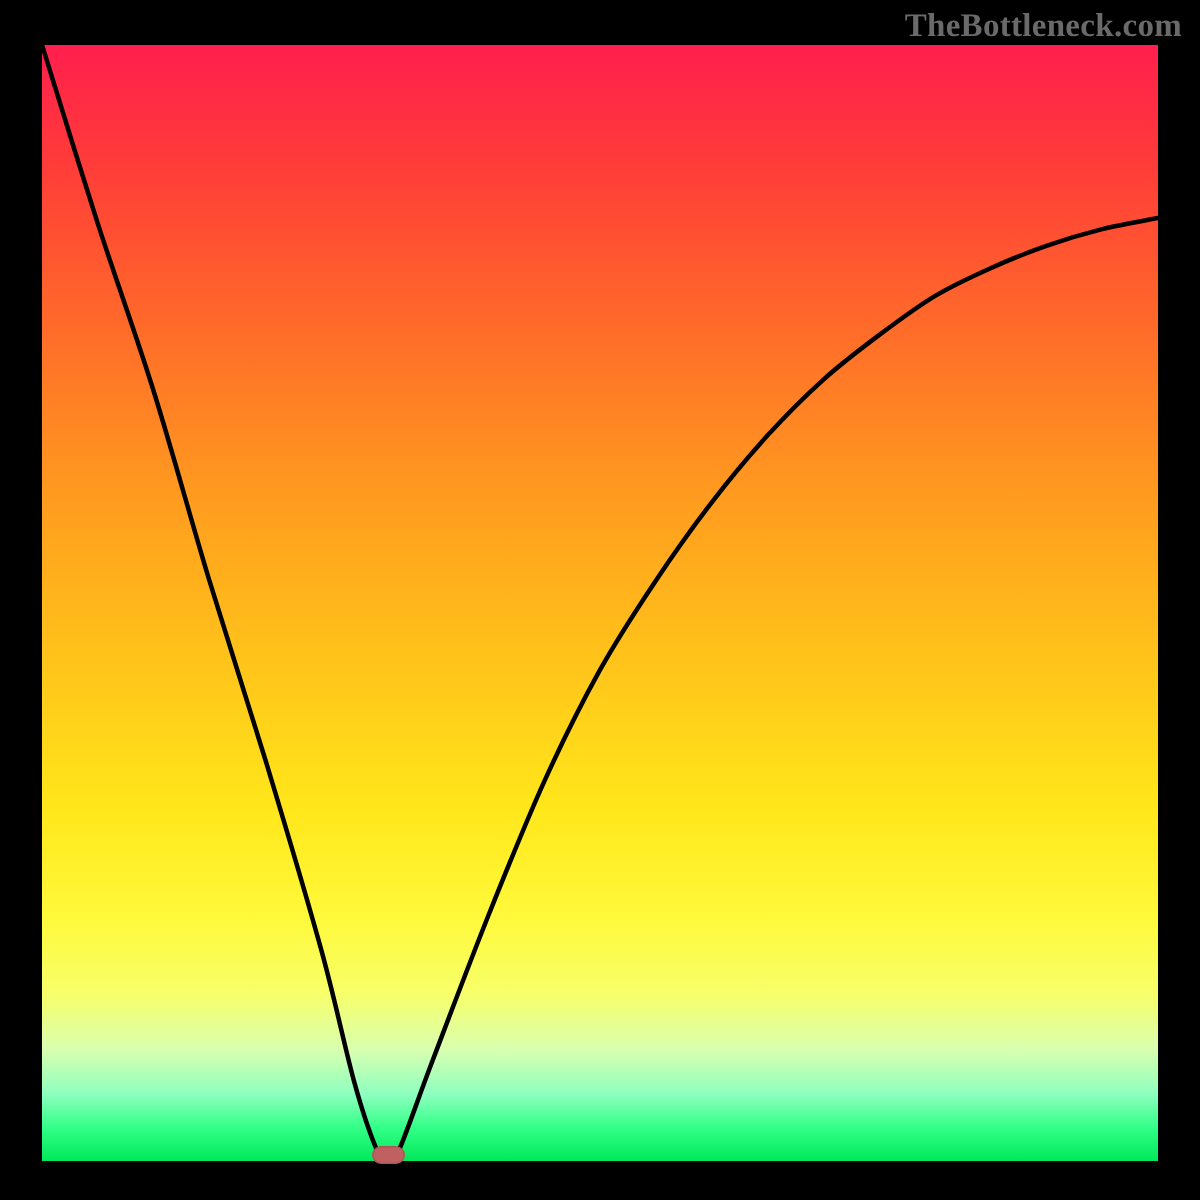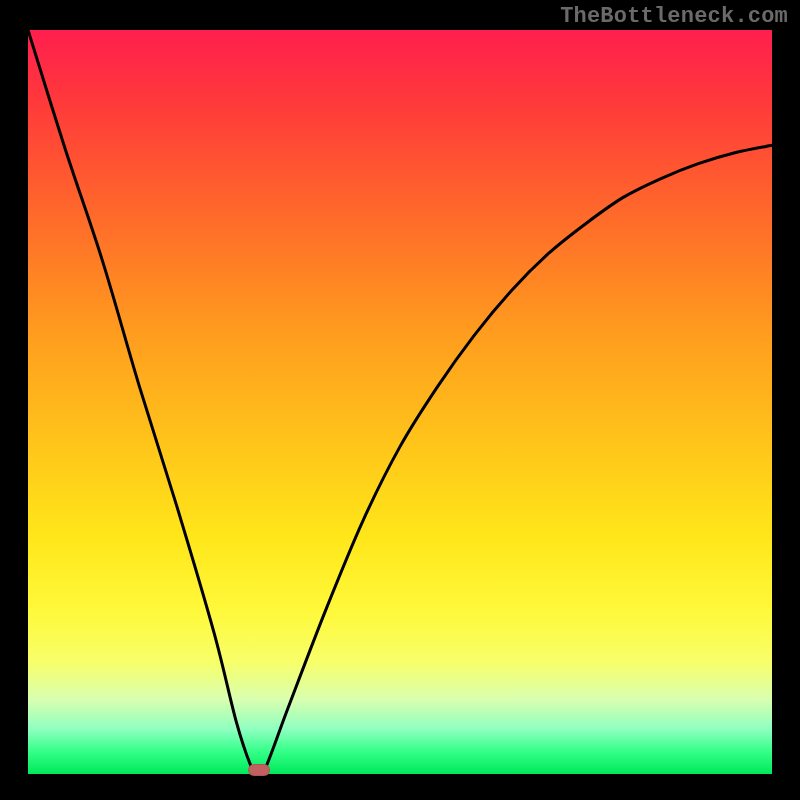--- a/index.html
+++ b/index.html
@@ -7,21 +7,21 @@
   .frame {
     position: relative;
     width: 800px;
     height: 800px;
     background: #000;
   }
   .watermark {
     position: absolute;
     top: 4px;
     right: 12px;
-    font-family: Liberation Mono, monospace;
+    font-family: Liberation Serif, serif;
     font-size: 22px;
     font-weight: 600;
     color: #6a6a6a;
     letter-spacing: 0.2px;
     z-index: 5;
   }
   .plot {
     position: absolute;
     left: 28px;
     top: 30px;

